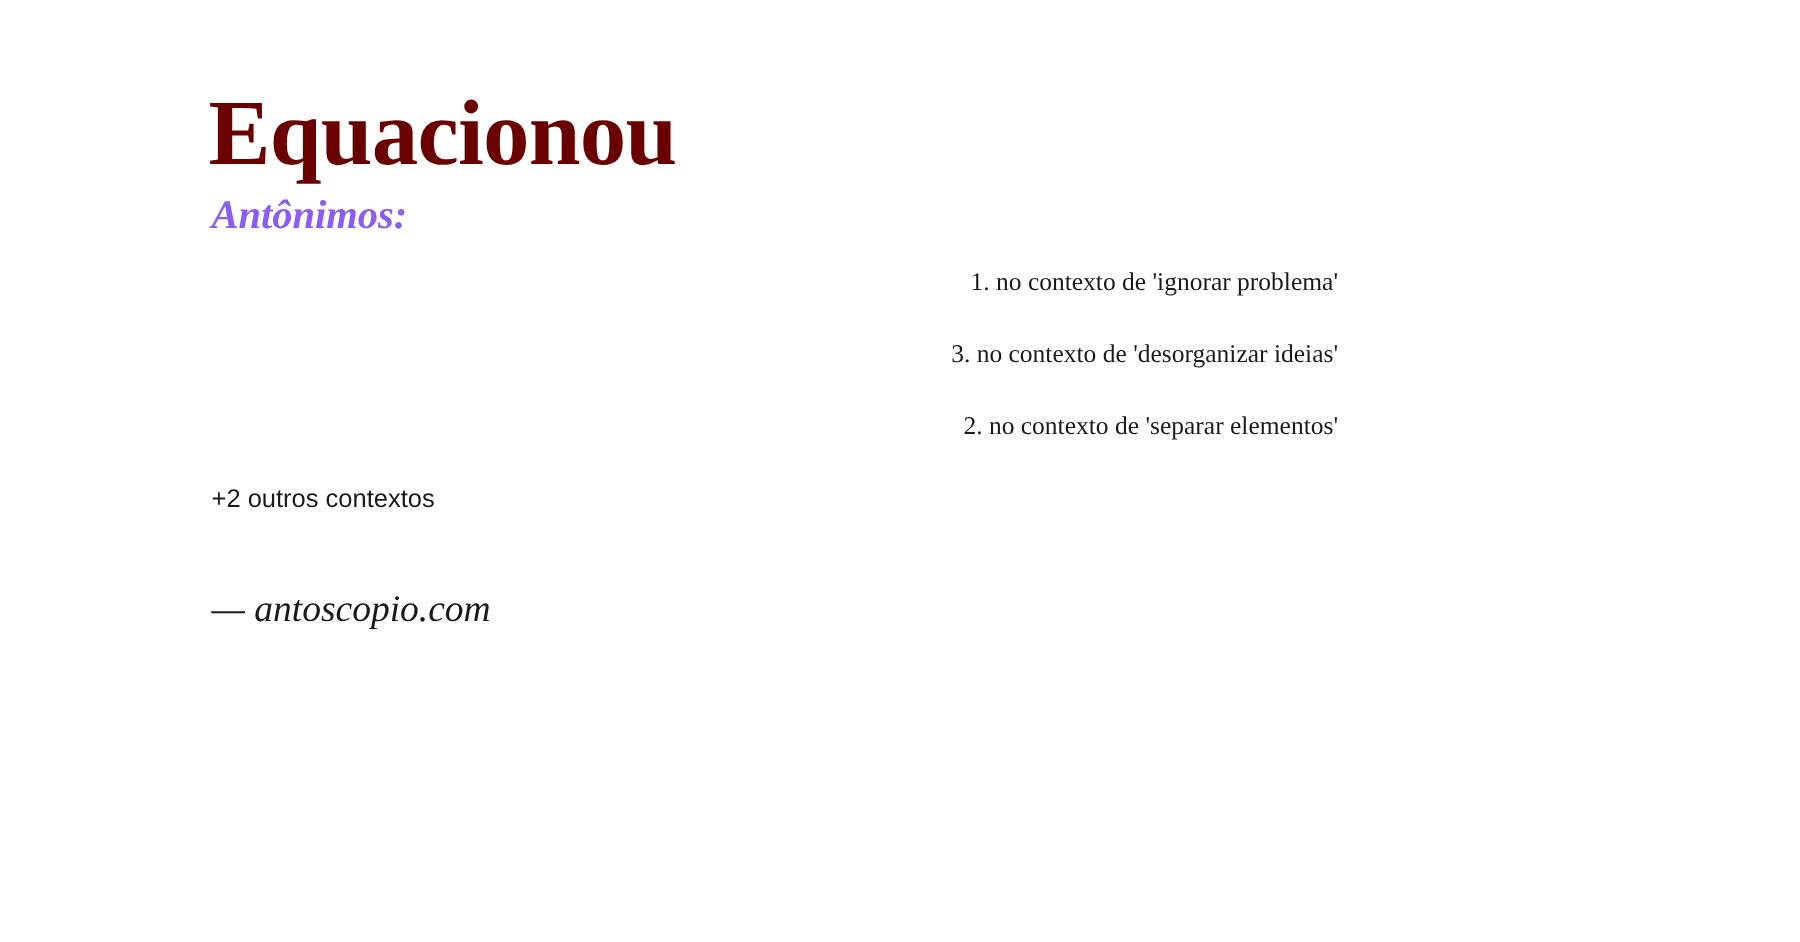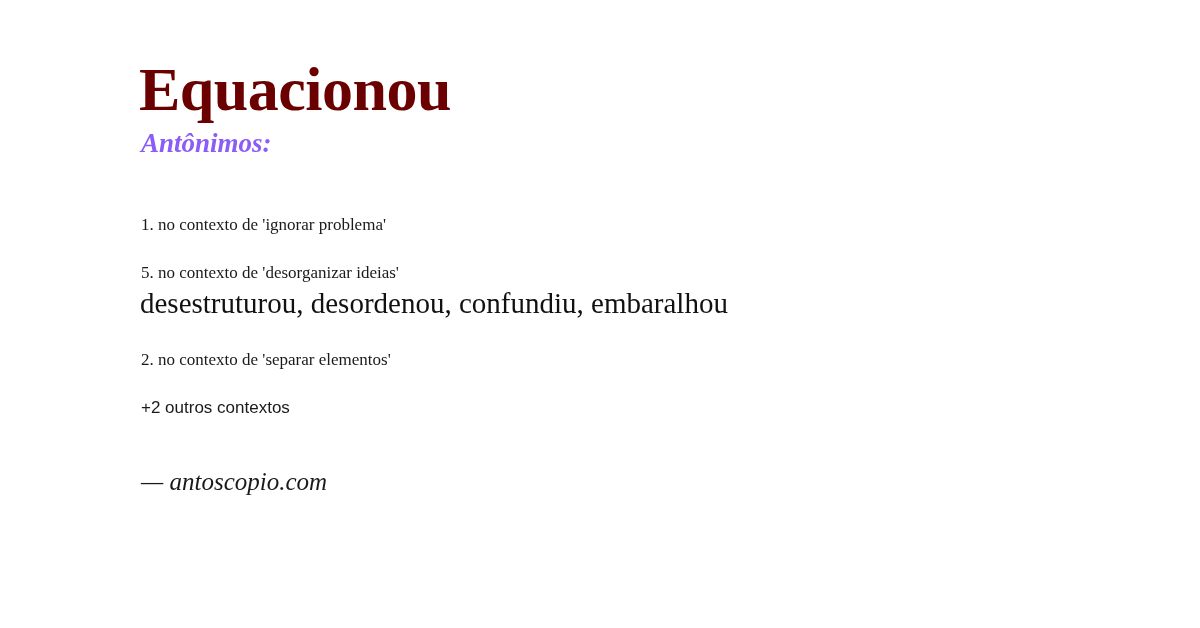--- a/index.html
+++ b/index.html
@@ -33,21 +33,22 @@
   .subtitle {
     font-family: "Liberation Serif", serif;
     font-style: italic;
     font-weight: bold;
     font-size: 27px;
     color: #8b5cf6;
     margin: 6px 0 0 2px;
     line-height: 1.1;
   }
   .senses {
-    margin-top: 56px;
+    margin-top: 19px;
+    text-align: right;
   }
   .sense {
     margin-bottom: 28px;
   }
   .sense-context {
     font-family: "Liberation Serif", serif;
     font-size: 17px;
     color: #1a1a1a;
     margin: 0 0 2px 2px;
     line-height: 1.2;
@@ -81,22 +82,21 @@
   <h1 class="word-title">Equacionou</h1>
   <div class="subtitle">Antônimos:</div>
 
   <div class="senses">
 
     <div class="sense">
       <div class="sense-context">1. no contexto de 'ignorar problema'</div>
     </div>
 
     <div class="sense">
-      <div class="sense-context">5. no contexto de 'desorganizar ideias'</div>
-      <div class="sense-words">desestruturou, desordenou, confundiu, embaralhou</div>
+      <div class="sense-context">3. no contexto de 'desorganizar ideias'</div>
     </div>
 
     <div class="sense">
       <div class="sense-context">2. no contexto de 'separar elementos'</div>
     </div>
 
   </div>
 
   <div class="more-contexts">+2 outros contextos</div>
 

